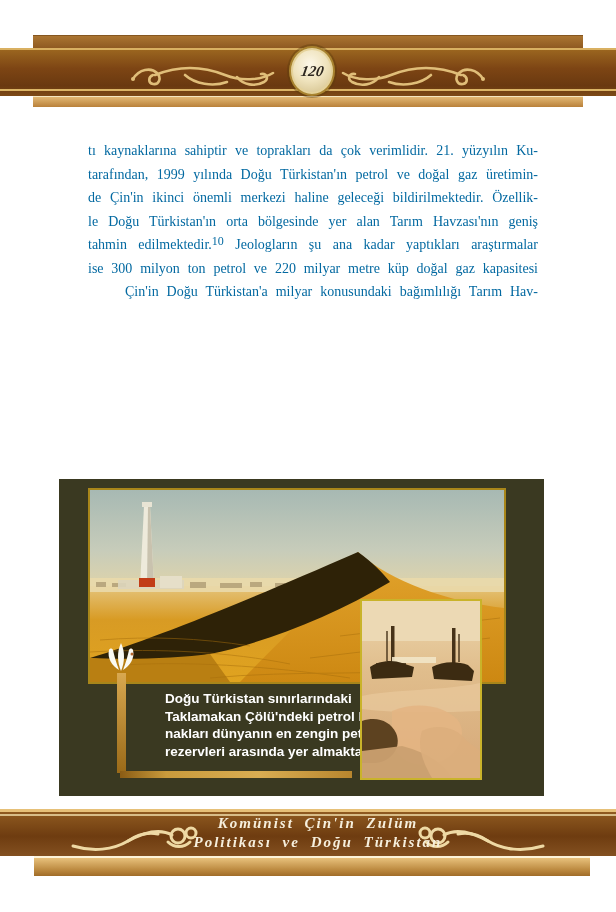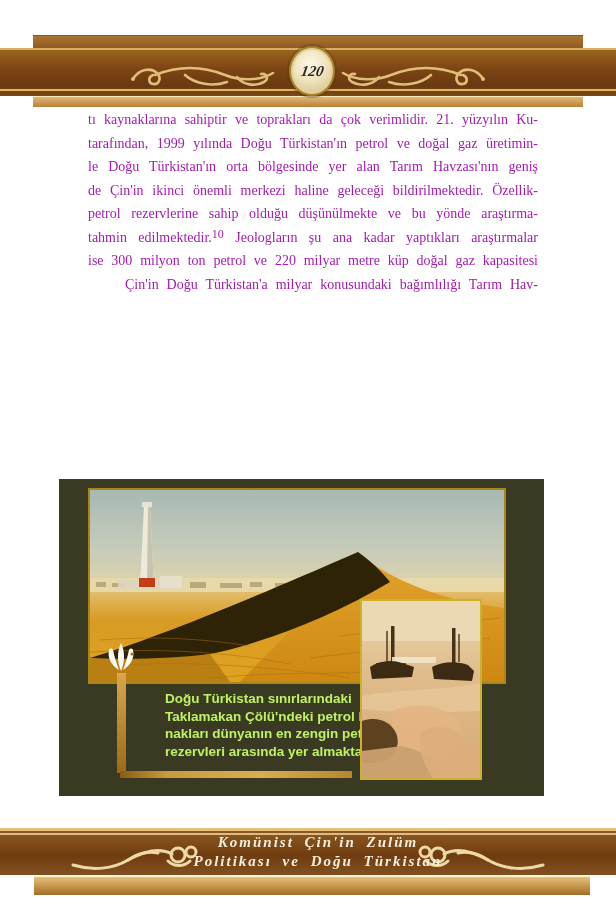--- a/index.html
+++ b/index.html
@@ -20,43 +20,43 @@
   .medallion { position:absolute; left:289px; top:11px; width:42px; height:46px; border-radius:50%;
       background:radial-gradient(circle at 45% 35%, #fcf7e8 0%, #efe3bd 45%, #cdb87f 100%);
       border:2px solid #a8832f; box-shadow:0 0 0 2px rgba(90,60,10,.4), inset 0 0 0 2px #e5d29a;
       display:flex; align-items:center; justify-content:center; z-index:3; }
   .medallion .num { font-style:italic; font-weight:bold; font-size:15px; color:#2e2820; transform:skewX(-10deg); }
   .h-flourish { position:absolute; top:24px; width:155px; height:30px; }
   .h-flourish.left { left:125px; }
   .h-flourish.right { right:125px; transform:scaleX(-1); }
 
   
-  .body-text { position:absolute; left:88px; top:108px; width:450px; color:#a21caf; font-size:14px; }
+  .body-text { position:absolute; left:88px; top:139px; width:450px; color:#0369a1; font-size:14px; }
   .body-text .bodyline { line-height:23.5px; height:23.5px; overflow:hidden; }
   .body-text .just { text-align:justify; text-align-last:justify; }
   .body-text .indent { text-indent:37px; }
   .body-text sup { font-size:12px; vertical-align:4px; line-height:0; }
 
   
   .fig-frame { position:absolute; left:59px; top:479px; width:485px; height:317px; background:#3a3921; }
   .main-photo { position:absolute; left:29px; top:9px; width:414px; height:192px;
       border:2px solid #a8861a; z-index:2; }
   .inset-photo { position:absolute; left:301px; top:120px; width:118px; height:177px;
       border:2px solid #c9b32a; z-index:5; }
   .stem { position:absolute; left:58px; top:194px; width:9px; height:100px;
       background:linear-gradient(180deg,#d8a850,#9a6a18); z-index:4; }
   .tulip { position:absolute; left:45px; top:163px; width:34px; height:32px; z-index:6; }
   .hline { position:absolute; left:61px; top:292px; width:232px; height:7px;
       background:linear-gradient(90deg,#8a5c14,#c99b3c 20%,#d9ad52 60%,#b8862e); z-index:4; }
   .caption { position:absolute; left:106px; top:211px; width:285px; z-index:3;
       font-family:"Liberation Sans", sans-serif; font-weight:bold; font-size:13.5px;
-      line-height:17.5px; color:#bef264; }
-
-  
-  .fbar { position:absolute; left:0; top:828px; width:616px; height:72px; }
+      line-height:17.5px; color:#ffffff; }
+
+  
+  .fbar { position:absolute; left:0; top:809px; width:616px; height:72px; }
   .fbar .band { position:absolute; left:0; top:0; width:616px; height:47px; box-sizing:border-box;
       background:linear-gradient(180deg,#8f5a20 0%,#6e3c10 55%,#835020 100%);
       border-top:3px solid #e6c078; }
   .fbar .band-pin { position:absolute; left:0; top:2px; width:100%; height:2px; background:#f2e0ae; opacity:.75; }
   .fbar .step-bottom { position:absolute; left:34px; right:26px; top:47px; height:18px;
       background:linear-gradient(180deg,#e8c17c,#b9863c 70%,#a06c28); border-top:2px solid #fdf4da; }
   .footer-text { position:absolute; left:0; top:5px; width:100%; text-align:center; z-index:2;
       color:#f6efdd; font-weight:bold; font-style:italic; font-size:15px; line-height:19px;
       letter-spacing:2px; word-spacing:5px; transform:translateX(10px); }
   .f-flourish { position:absolute; top:13px; width:135px; height:34px; }
@@ -95,23 +95,22 @@
     </svg>
 
     <div class="medallion">
       <span class="num">120</span>
     </div>
   </div>
 
   <div class="body-text">
       <div class="bodyline just">tı kaynaklarına sahiptir ve toprakları da çok verimlidir. 21. yüzyılın Ku-</div>
       <div class="bodyline just">tarafından, 1999 yılında Doğu Türkistan'ın petrol ve doğal gaz üretimin-</div>
+      <div class="bodyline just">de Çin'in ikinci önemli merkezi haline geleceği bildirilmektedir. Özellik-</div>
       <div class="bodyline just">le Doğu Türkistan'ın orta bölgesinde yer alan Tarım Havzası'nın geniş</div>
-      <div class="bodyline just">de Çin'in ikinci önemli merkezi haline geleceği bildirilmektedir. Özellik-</div>
-      <div class="bodyline just">petrol rezervlerine sahip olduğu düşünülmekte ve bu yönde araştırma-</div>
       <div class="bodyline just">tahmin edilmektedir.<sup>10</sup> Jeologların şu ana kadar yaptıkları araştırmalar</div>
       <div class="bodyline just">ise 300 milyon ton petrol ve 220 milyar metre küp doğal gaz kapasitesi</div>
       <div class="bodyline just indent">Çin'in Doğu Türkistan'a milyar konusundaki bağımlılığı Tarım Hav-</div>
     </div>
 
   <div class="fig-frame">
 
     <svg class="main-photo" viewBox="0 0 414 192" preserveAspectRatio="none">
       <defs>
         <linearGradient id="sky" x1="0" y1="0" x2="0" y2="1">

